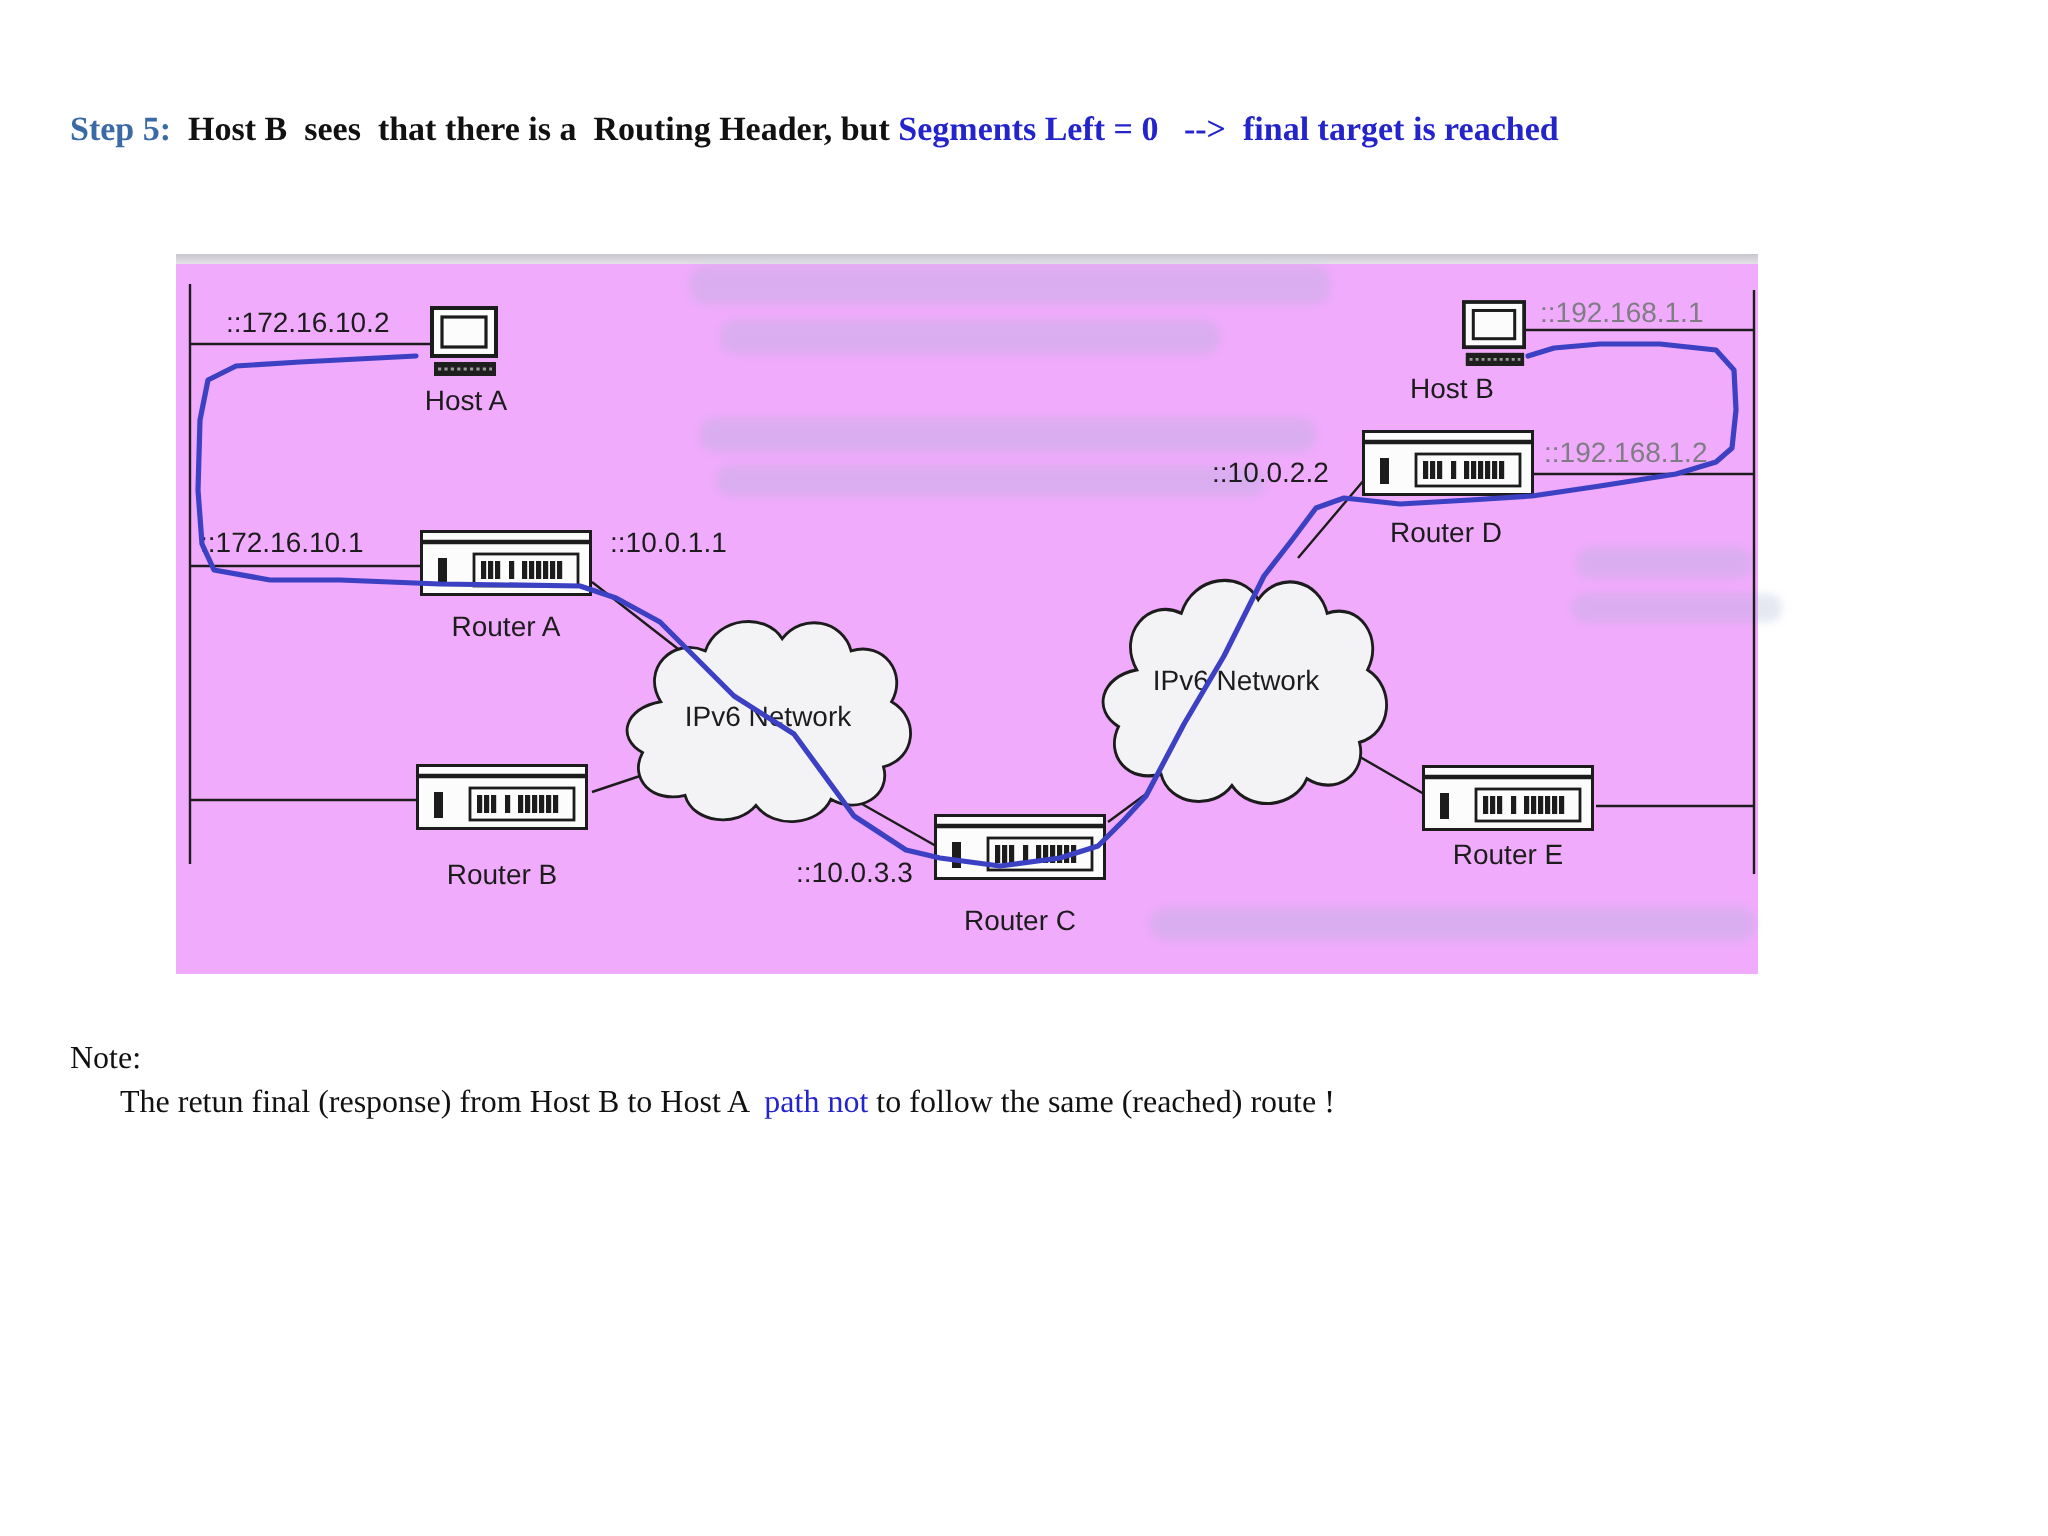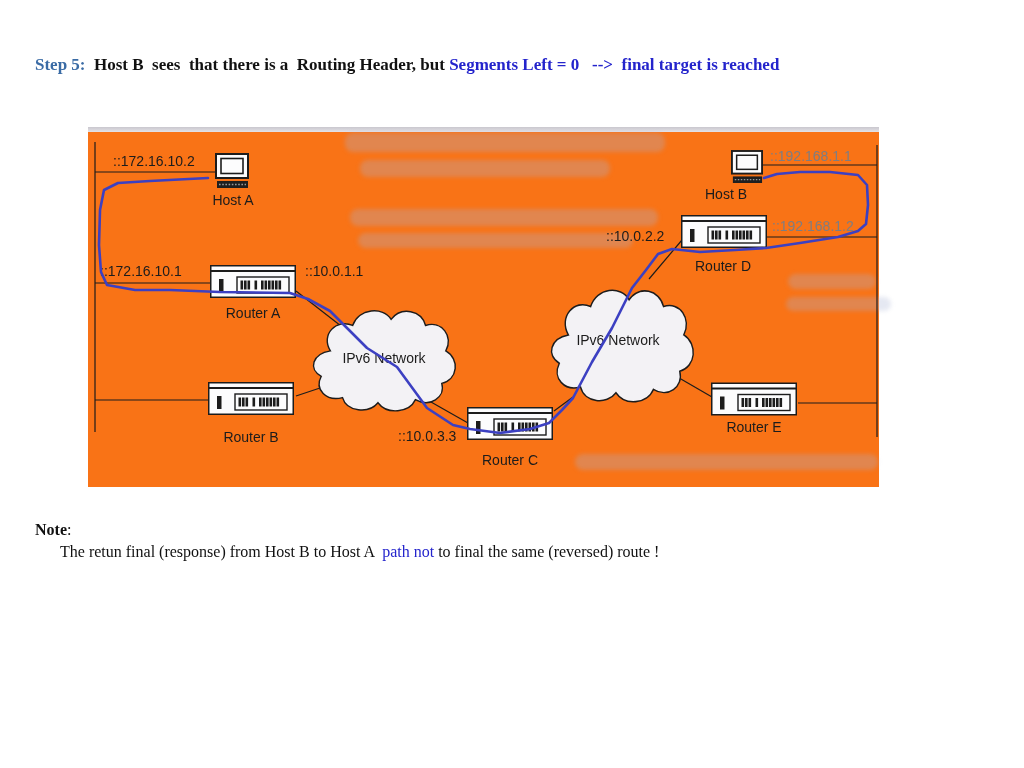--- a/index.html
+++ b/index.html
@@ -5,32 +5,32 @@
   html,body{margin:0;padding:0;background:#ffffff;}
   .page{position:relative;width:1024px;height:768px;background:#ffffff;overflow:hidden;
         font-family:"Liberation Serif",serif;}
   
   .title{position:absolute;left:35px;top:54px;font-weight:bold;font-size:17px;line-height:22px;}
   .title span{white-space:pre;}
   .t-step{color:#3a6ba5;}
   .t-mid{color:#111111;}
   .t-blue{color:#2424cc;}
   
-  .panel{position:absolute;left:88px;top:127px;width:791px;height:360px;background:#f97316;}
+  .panel{position:absolute;left:88px;top:127px;width:791px;height:360px;background:#f0abfc;}
   .scan-edge{position:absolute;left:0;top:0;width:791px;height:5px;
              background:linear-gradient(#c9c7ce,#e4e2e7);}
   .ghost{position:absolute;background:rgba(168,180,212,0.30);border-radius:8px;filter:blur(2px);}
   .diagram-svg{position:absolute;left:0;top:0;}
   .dlabel{font-family:"Liberation Sans",sans-serif;font-size:14px;fill:#1c1c1c;}
   .dlabel-gray{fill:#7d7d83;}
   
   .note{position:absolute;left:35px;top:519px;font-size:16px;color:#111111;line-height:21px;}
   .note-body{margin-left:25px;margin-top:1px;}
   .note span{white-space:pre-wrap;}
-  .nb{font-weight:bold;}
+  .nb{font-weight:normal;}
   .blue{color:#2424cc;}
 </style>
 </head>
 <body>
 
 <div class="page">
 
   <div class="title">
     <span class="t-step">Step 5:</span><span class="t-mid">  Host B  sees  that there is a  Routing Header, but </span><span class="t-blue">Segments Left = 0   --&gt;  final target is reached</span>
   </div>
@@ -126,16 +126,16 @@
 
       <polyline fill="none" stroke="#3c40c2" stroke-width="2.6" stroke-linecap="round" stroke-linejoin="round" points="120,51 62,54 30,56 16,63 12,83 11,118 13,145 19,158 47,163 82,163 132,165 202,166
                 220,172 242,184 279,221 309,240 339,281 365,298 382,302 412,306 442,302 461,296
                 474,283 485,271 504,235 524,201 544,161 558,143 570,127 584,122 612,125 647,123
                 678,121 712,116 750,110 770,104 778,97 780,78 779,58 770,48 742,45 712,45 689,47 676,51"></polyline>
     </svg>
   </div>
 
   <div class="note">
     <div><span class="nb">Note</span><span>:</span></div>
-    <div class="note-body"><span>The retun final (response) from Host B to Host A  </span><span class="blue">path not</span><span> to final the same (reversed) route !</span></div>
+    <div class="note-body"><span>The retun final (response) from Host B to Host A  </span><span class="blue">path not</span><span> to follow the same (reached) route !</span></div>
   </div>
 
 </div>
 
 </body></html>

